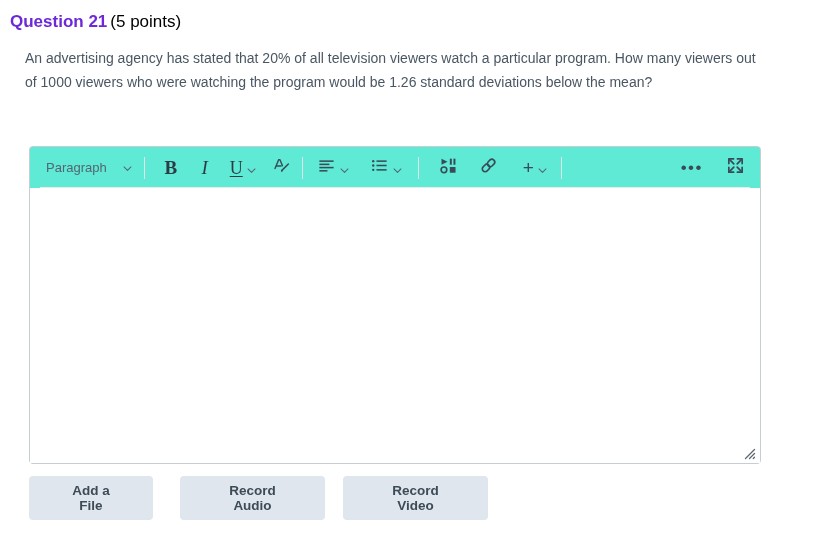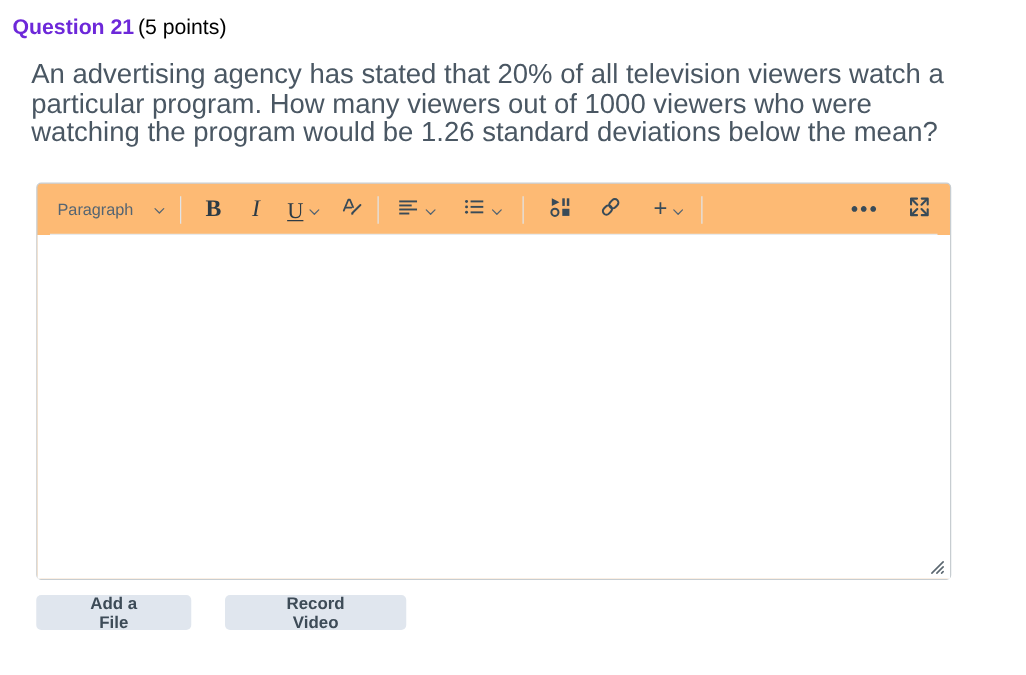--- a/index.html
+++ b/index.html
@@ -35,35 +35,35 @@
     color: #000000;
     margin-left: 3px;
   }
 
   
   .q-body {
     position: absolute;
     left: 25px;
     top: 47px;
     width: 745px;
-    font-size: 22px;
+    font-size: 14px;
     line-height: 23.5px;
     color: #4a5763;
   }
 
   
   .rce {
     position: absolute;
     left: 29px;
     top: 146px;
     width: 732px;
     height: 318px;
     border: 1px solid #c7cdd1;
     border-radius: 4px;
-    background: #fdba74;
+    background: #5eead4;
     box-sizing: border-box;
   }
 
   .rce-toolbar {
     position: relative;
     height: 41px;
     display: flex;
     align-items: center;
     padding: 0 10px;
     box-sizing: border-box;
@@ -173,21 +173,21 @@
   .attach-row {
     position: absolute;
     left: 29px;
     top: 476px;
     display: flex;
   }
   .attach-btn {
     background: #e0e6ee;
     border: none;
     border-radius: 4px;
-    height: 28px;
+    height: 44px;
     font-family: "Liberation Sans", sans-serif;
     font-size: 13.5px;
     font-weight: bold;
     color: #3d4b57;
     cursor: pointer;
     padding: 0 33px;
     box-sizing: border-box;
     display: flex;
     align-items: center;
     justify-content: center;
@@ -350,14 +350,15 @@
       <path d="M14.5 5.5 L5.5 14.5" stroke="#5b6770" stroke-width="1.3" stroke-linecap="round"></path>
       <path d="M14.5 9.5 L9.5 14.5" stroke="#5b6770" stroke-width="1.3" stroke-linecap="round"></path>
       <path d="M14.5 13.3 L13.3 14.5" stroke="#5b6770" stroke-width="1.3" stroke-linecap="round"></path>
     </svg>
   </div>
 
 </div>
 
 <div class="attach-row">
   <button class="attach-btn file">Add a File</button>
+  <button class="attach-btn audio">Record Audio</button>
   <button class="attach-btn video">Record Video</button>
 </div>
 
 </body></html>

